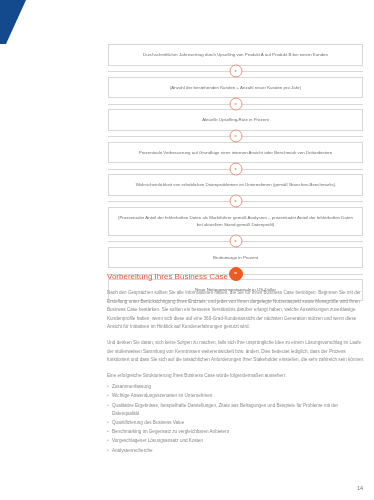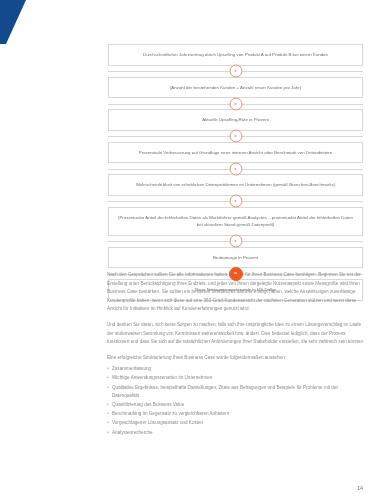--- a/index.html
+++ b/index.html
@@ -171,20 +171,21 @@
     <div class="op-wrap">
       <div class="op-line"></div>
       <div class="op eq">=</div>
     </div>
     <div class="fbox">
       <span>Neue Nettogewinnpotenziale in US-Dollar</span>
     </div>
   </div>
 
 <div class="content">
+  <h2 class="sec-title">Vorbereitung Ihres Business Case</h2>
   <p class="para">Nach den Gesprächen sollten Sie alle Informationen haben, die Sie für Ihren Business Case benötigen. Beginnen Sie mit der Erstellung unter Berücksichtigung Ihres Endziels, und jeder von Ihnen dargelegte Nutzenaspekt sowie Messgröße wird Ihren Business Case bestärken. Sie sollten ein besseres Verständnis darüber erlangt haben, welche Auswirkungen zuverlässige Kundenprofile haben, wenn sich diese auf eine 360-Grad-Kundenansicht der nächsten Generation stützen und wenn diese Ansicht für Initiativen im Hinblick auf Kundenerfahrungen genutzt wird.</p>
   <p class="para">Und denken Sie daran, sich keine Sorgen zu machen, falls sich Ihre ursprüngliche Idee zu einem Lösungsvorschlag im Laufe der stufenweisen Sammlung von Kenntnissen weiterentwickelt bzw. ändert. Dies bedeutet lediglich, dass der Prozess funktioniert und dass Sie sich auf die tatsächlichen Anforderungen Ihrer Stakeholder einstellen, die sehr zahlreich sein können.</p>
   <p class="para lead-in">Eine erfolgreiche Strukturierung Ihres Business Case würde folgendermaßen aussehen:</p>
   <ul class="bullets" id="bullets-root">
       <li>Zusammenfassung</li>
       <li>Wichtige Anwendungsszenarien im Unternehmen</li>
       <li>Qualitative Ergebnisse, beispielhafte Darstellungen, Zitate aus Befragungen und Beispiele für Probleme mit der Datenqualität</li>
       <li>Quantifizierung des Business Value</li>
       <li>Benchmarking im Gegensatz zu vergleichbaren Anbietern</li>
       <li>Vorgeschlagener Lösungsansatz und Kosten</li>

